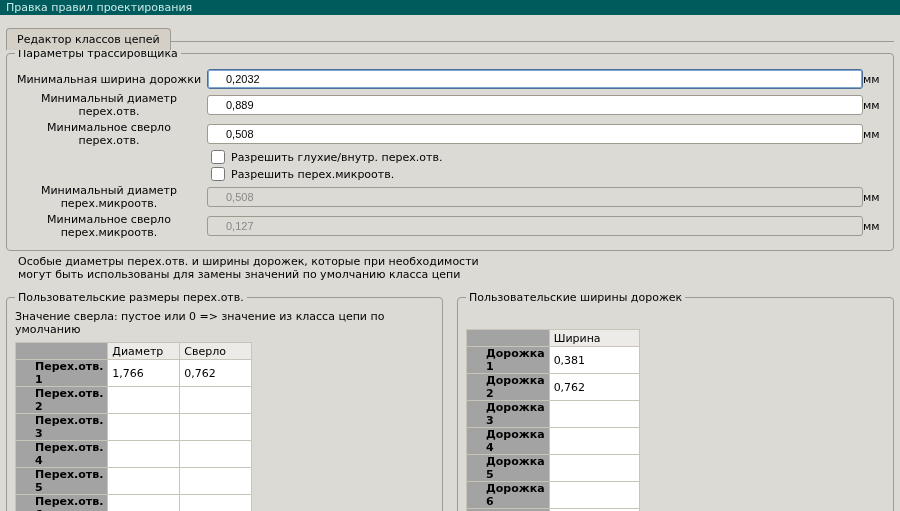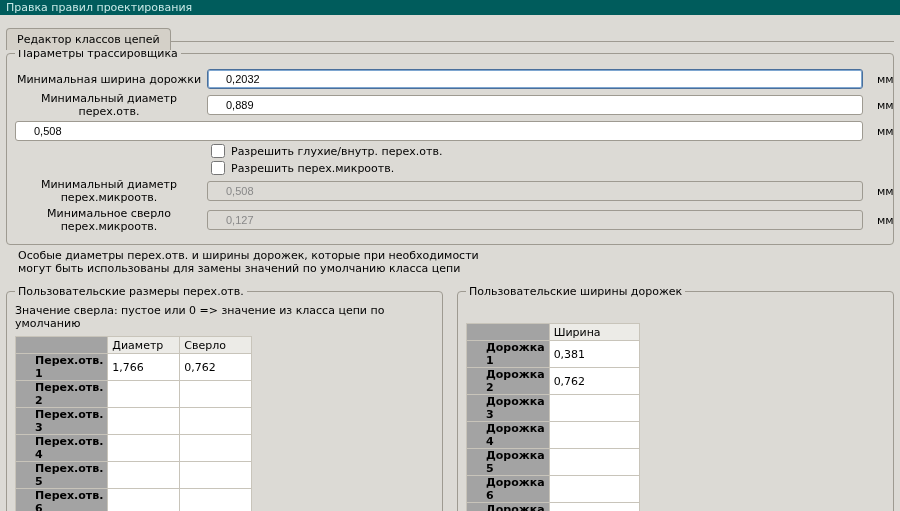--- a/index.html
+++ b/index.html
@@ -82,21 +82,21 @@
     border: 1px solid #4a6f9b;
     box-shadow: inset 0 0 0 1px #7ea6d0;
   }
   .param-input[disabled] {
     background: #dcdad5;
     color: #888;
   }
   .param-unit {
     width: 22px;
     text-align: left;
-    padding-left: 14px;
+    padding-left: 0;
     color: #000;
   }
   .check-row {
     display: flex;
     align-items: center;
     margin: 3px 0 3px 196px;
   }
   .check-row input[type=checkbox] {
     width: 14px; height: 14px; margin-right: 6px;
   }
@@ -159,20 +159,21 @@
       <div class="param-unit">мм</div>
     </div>
 
     <div class="param-row">
       <div class="param-label">Минимальный диаметр перех.отв.</div>
       <input class="param-input" value="0,889" style="">
       <div class="param-unit">мм</div>
     </div>
 
     <div class="param-row">
+      <div class="param-label">Минимальное сверло перех.отв.</div>
       <input class="param-input" value="0,508" style="">
       <div class="param-unit">мм</div>
     </div>
 
     <div class="check-row">
       <input type="checkbox" style="">
       <span>Разрешить глухие/внутр. перех.отв.</span>
     </div>
 
     <div class="check-row">

